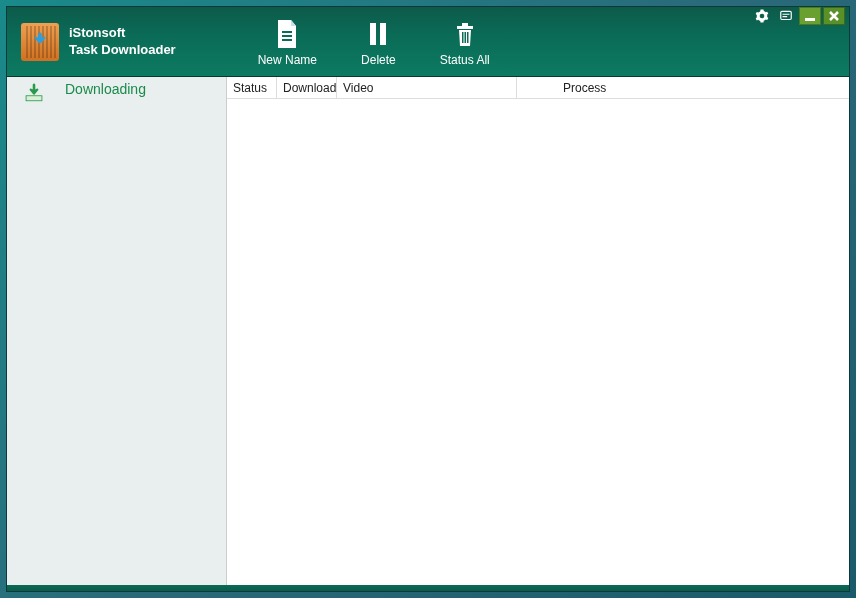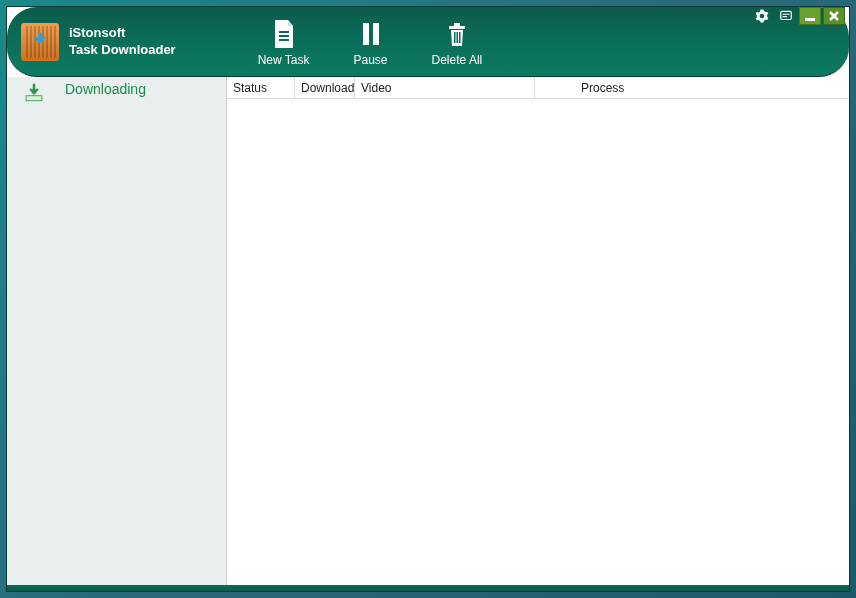--- a/index.html
+++ b/index.html
@@ -19,21 +19,20 @@
       border: 1px solid #0a3a3a;
       background: #fff;
     }
     .titlebar {
       height: 70px;
       background: linear-gradient(180deg, #0d5a4a 0%, #0a6b56 40%, #0d7a62 100%);
       display: flex;
       align-items: center;
       position: relative;
       border-bottom: 1px solid #063a2e;
-      border-radius: 30px;
     }
     .app-logo {
       width: 38px;
       height: 38px;
       margin-left: 14px;
       background: linear-gradient(180deg, #f0a050 0%, #d07020 100%);
       border-radius: 3px;
       display: flex;
       align-items: center;
       justify-content: center;
@@ -139,21 +138,21 @@
       border-bottom: 1px solid #ddd;
       font-size: 12px;
       color: #222;
     }
     .col {
       padding: 2px 6px;
       border-right: 1px solid #ddd;
       display: flex;
       align-items: center;
     }
-    .col-status { width: 68px; }
+    .col-status { width: 50px; }
     .col-preview { width: 60px; }
     .col-name { width: 180px; }
     .col-process { flex: 1; border-right: none; margin-left: 40px; }
     .content { flex: 1; background: #fff; }
     .footer {
       height: 6px;
       background: linear-gradient(180deg, #0a6b56 0%, #0d5a4a 100%);
     }
   </style>
 </head>
@@ -181,47 +180,47 @@
       <div class="tool-btn">
         <div class="icon-slot">
           <svg width="26" height="30" viewBox="0 0 26 30">
             <path fill="#fff" d="M4 1 L17 1 L22 7 L22 29 L4 29 Z"></path>
             <path fill="#cde" d="M17 1 L17 7 L22 7 Z"></path>
             <rect x="8" y="12" width="10" height="2" fill="#0a6b56"></rect>
             <rect x="8" y="16" width="10" height="2" fill="#0a6b56"></rect>
             <rect x="8" y="20" width="10" height="2" fill="#0a6b56"></rect>
           </svg>
         </div>
-        <span class="lbl">New Task</span>
+        <span class="lbl">New Name</span>
       </div>
 
 
       <div class="tool-btn">
         <div class="icon-slot">
           <svg width="24" height="26" viewBox="0 0 24 26">
             <rect x="4" y="2" width="6" height="22" fill="#fff"></rect>
             <rect x="14" y="2" width="6" height="22" fill="#fff"></rect>
           </svg>
         </div>
-        <span class="lbl">Pause</span>
+        <span class="lbl">Delete</span>
       </div>
 
 
       <div class="tool-btn">
         <div class="icon-slot">
           <svg width="24" height="28" viewBox="0 0 24 28">
             <rect x="4" y="6" width="16" height="3" fill="#fff"></rect>
             <rect x="9" y="3" width="6" height="3" fill="#fff"></rect>
             <path fill="#fff" d="M6 10 L18 10 L17 26 L7 26 Z"></path>
             <rect x="9" y="12" width="1.5" height="11" fill="#0a6b56"></rect>
             <rect x="11.5" y="12" width="1.5" height="11" fill="#0a6b56"></rect>
             <rect x="14" y="12" width="1.5" height="11" fill="#0a6b56"></rect>
           </svg>
         </div>
-        <span class="lbl">Delete All</span>
+        <span class="lbl">Status All</span>
       </div>
 
     </div>
 
     <div class="window-controls">
       <div class="wc-btn wc-settings">
         <svg width="14" height="14" viewBox="0 0 24 24">
           <path fill="#fff" d="M12 8a4 4 0 100 8 4 4 0 000-8zm9 4a9 9 0 01-.2 1.9l2.1 1.6-2 3.5-2.5-1a9 9 0 01-3.3 1.9L14.5 23h-5l-.6-2.6a9 9 0 01-3.3-1.9l-2.5 1-2-3.5 2.1-1.6A9 9 0 013 12a9 9 0 01.2-1.9L1.1 8.5l2-3.5 2.5 1a9 9 0 013.3-1.9L9.5 1h5l.6 2.6a9 9 0 013.3 1.9l2.5-1 2 3.5-2.1 1.6A9 9 0 0121 12z"></path>
         </svg>
       </div>

